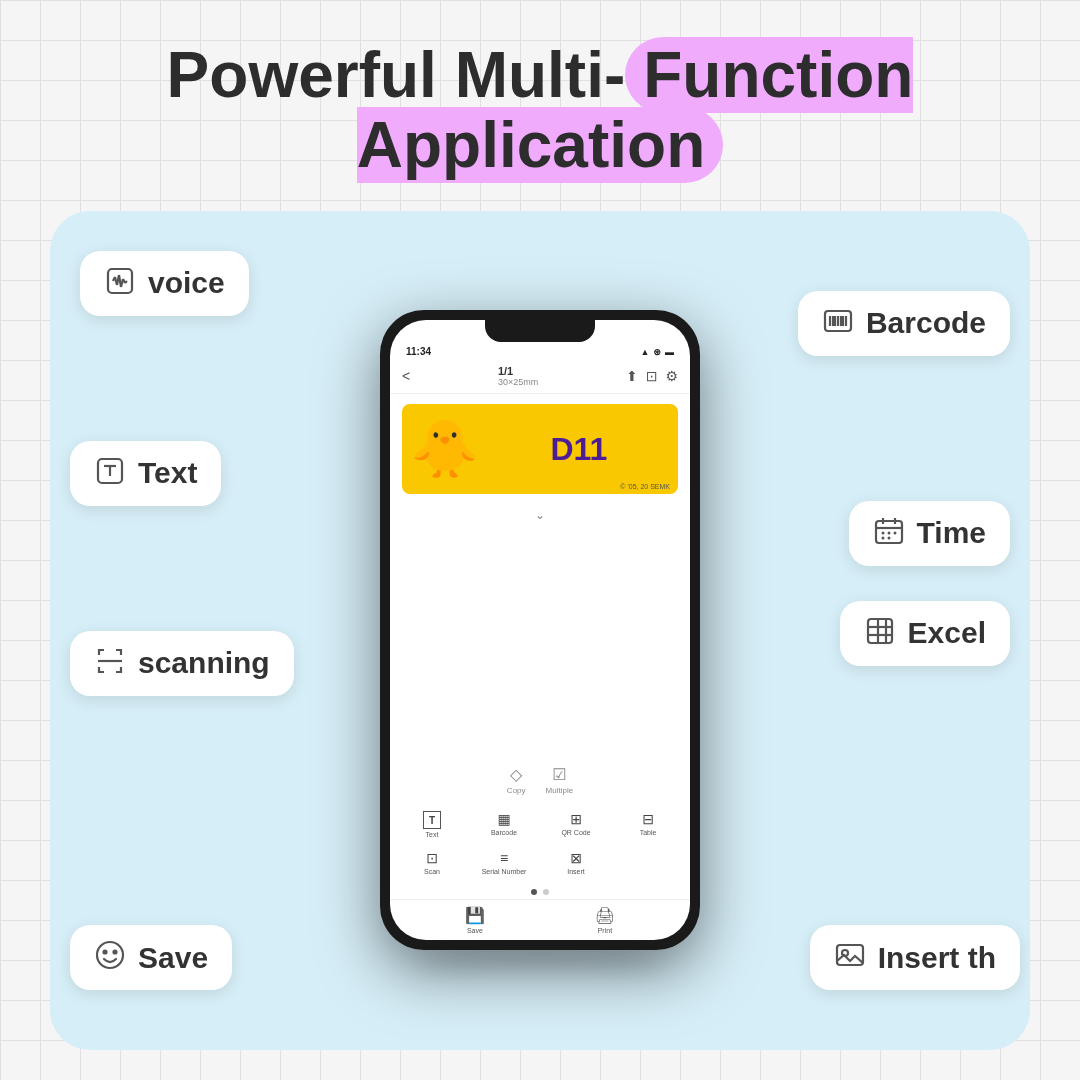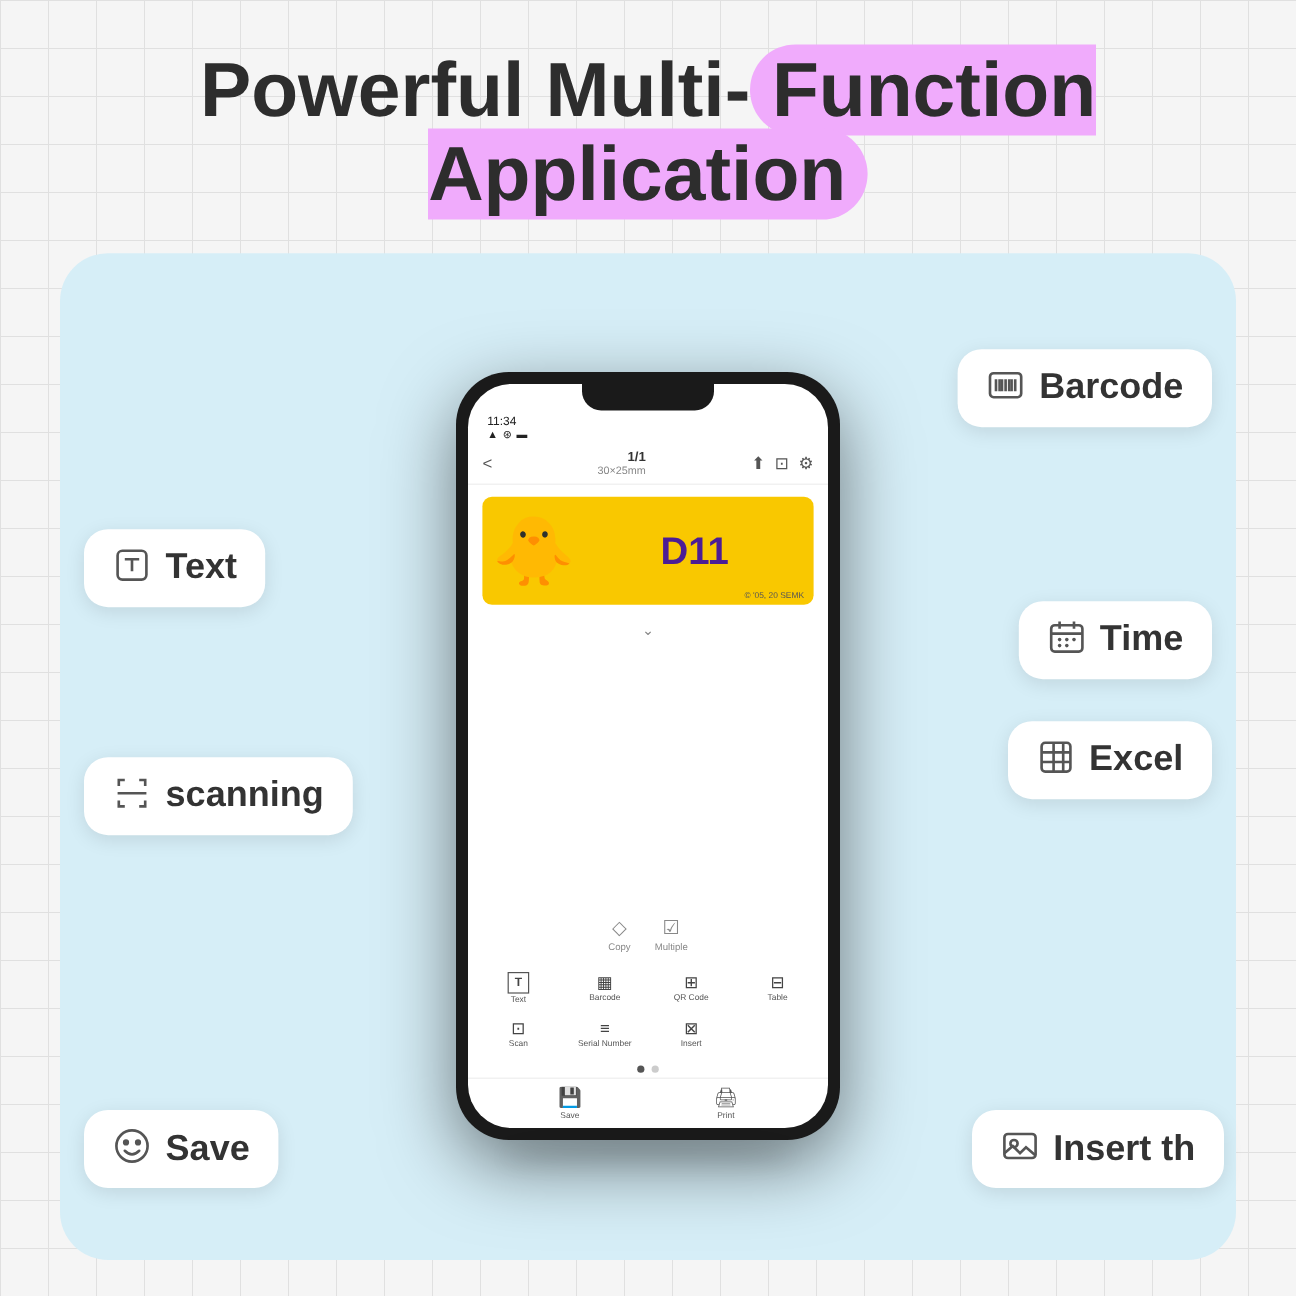--- a/index.html
+++ b/index.html
@@ -140,48 +140,47 @@
       margin: 0 auto;
       position: relative;
       z-index: 5;
       flex-shrink: 0;
     }
 
     
     .status-bar {
       display: flex;
       justify-content: space-between;
-      align-items: flex-start;
+      align-items: center;
       padding: 4px 16px 2px;
       font-size: 10px;
-      font-weight: 400;
+      font-weight: 700;
       color: #222;
       flex-shrink: 0;
-      flex-direction: column;
     }
 
     .status-icons {
       display: flex;
       gap: 4px;
       align-items: center;
       font-size: 9px;
     }
 
     
     .app-header {
       display: flex;
       justify-content: space-between;
       align-items: center;
       padding: 6px 12px;
       border-bottom: 1px solid #eee;
       flex-shrink: 0;
     }
 
     .app-header-center {
-      text-align: right;
+      text-align: left;
       font-size: 10px;
       color: #333;
       font-weight: 500;
     }
 
     .app-header-icons {
       display: flex;
       gap: 8px;
       font-size: 14px;
       color: #555;
@@ -342,20 +341,35 @@
 <div class="main-container">
 
   <div class="title-area">
     <h1 class="title-text">
       <span>Powerful Multi-</span><span class="title-highlight">Function Application</span>
     </h1>
   </div>
 
   <div class="blue-card">
 
+    <div class="bubble bubble-voice">
+      <span class="bubble-icon">
+        <svg width="32" height="32" viewBox="0 0 32 32" fill="none" stroke="#555" stroke-width="2.2">
+          <rect x="4" y="4" width="24" height="24" rx="4"></rect>
+          <line x1="9" y1="16" x2="11" y2="12"></line>
+          <line x1="11" y1="12" x2="13" y2="20"></line>
+          <line x1="13" y1="20" x2="15" y2="10"></line>
+          <line x1="15" y1="10" x2="17" y2="22"></line>
+          <line x1="17" y1="22" x2="19" y2="14"></line>
+          <line x1="19" y1="14" x2="21" y2="18"></line>
+          <line x1="21" y1="18" x2="23" y2="16"></line>
+        </svg>
+      </span>
+      <span>voice</span>
+    </div>
 
     <div class="bubble bubble-barcode">
       <span class="bubble-icon">
         <svg width="32" height="32" viewBox="0 0 32 32" fill="none" stroke="#555" stroke-width="2.2">
           <rect x="3" y="6" width="26" height="20" rx="3"></rect>
           <line x1="8" y1="11" x2="8" y2="21"></line>
           <line x1="11" y1="11" x2="11" y2="21"></line>
           <line x1="13" y1="11" x2="13" y2="21"></line>
           <line x1="16" y1="11" x2="16" y2="21"></line>
           <line x1="19" y1="11" x2="19" y2="21"></line>

